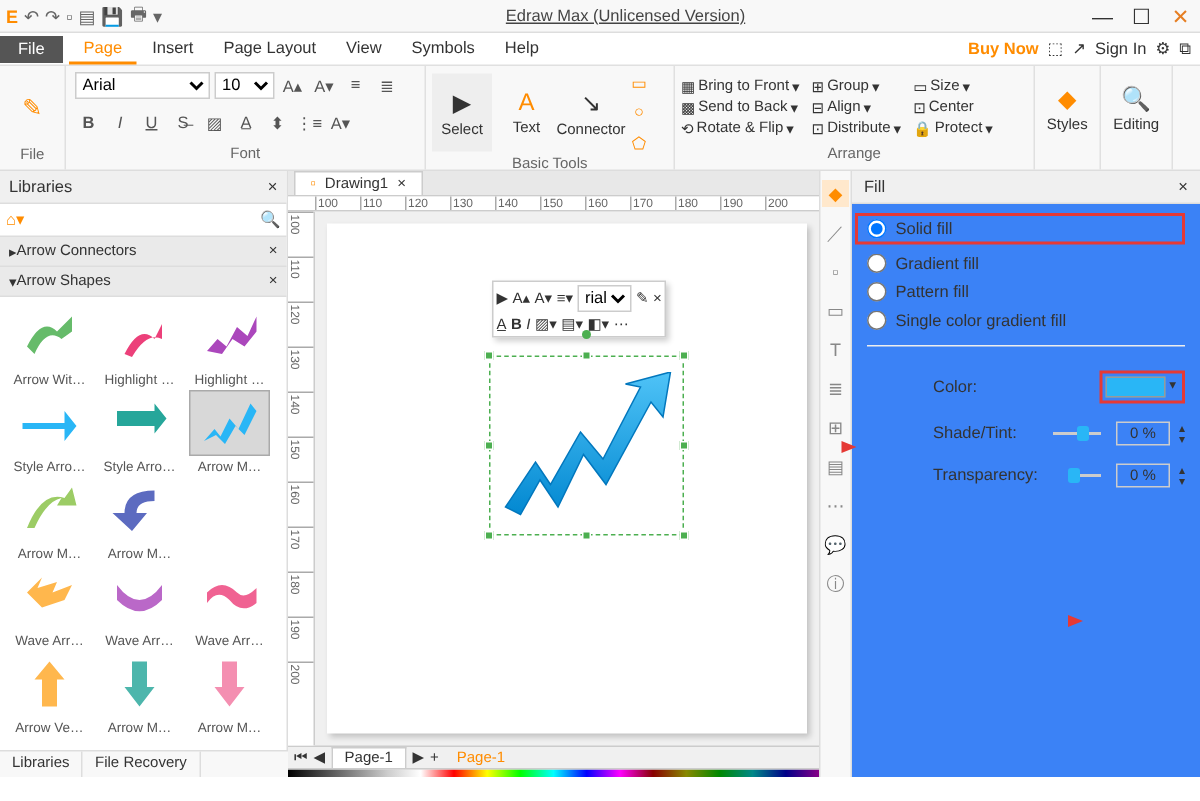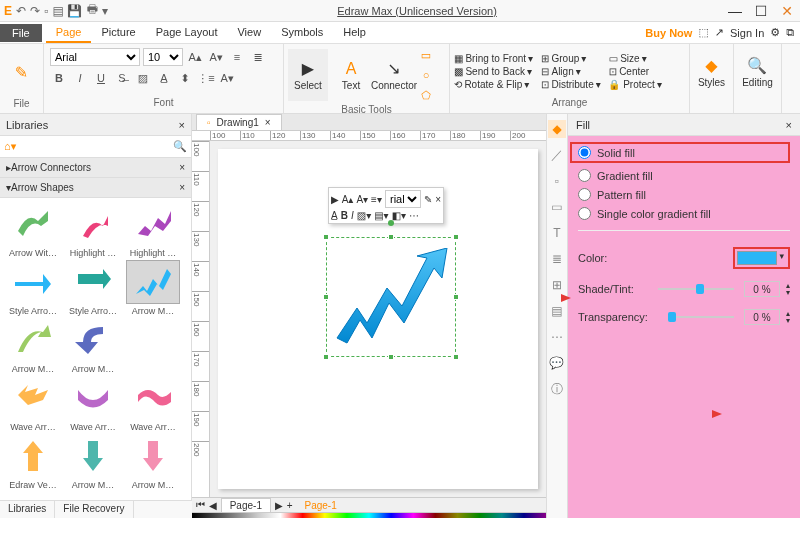--- a/index.html
+++ b/index.html
@@ -55,30 +55,30 @@
 .selection { position: absolute; top: 88px; left: 108px; width: 130px; height: 120px; border: 1px dashed #4caf50; }
 .handle { position: absolute; width: 6px; height: 6px; background: #4caf50; border: 1px solid #fff; }
 .handle.tl { top: -4px; left: -4px; } .handle.tc { top: -4px; left: calc(50% - 3px); } .handle.tr { top: -4px; right: -4px; }
 .handle.ml { top: calc(50% - 3px); left: -4px; } .handle.mr { top: calc(50% - 3px); right: -4px; }
 .handle.bl { bottom: -4px; left: -4px; } .handle.bc { bottom: -4px; left: calc(50% - 3px); } .handle.br { bottom: -4px; right: -4px; }
 .rot { position: absolute; top: -18px; left: calc(50% - 3px); width: 6px; height: 6px; background: #4caf50; border-radius: 50%; }
 .arrow-shape { position: absolute; top: 10px; left: 5px; }
 .vtools { width: 22px; background: #f8f8f8; border-left: 1px solid #ddd; border-right: 1px solid #ddd; display: flex; flex-direction: column; align-items: center; gap: 8px; padding-top: 6px; }
 .vtools span { width: 18px; height: 18px; display: flex; align-items: center; justify-content: center; font-size: 12px; cursor: pointer; color: #888; }
 .vtools span.active { color: #ff8c00; background: #ffe8cc; }
-.side-right { width: 232px; background: #f9a8d4; display: flex; flex-direction: column; }
+.side-right { width: 232px; background: #3b82f6; display: flex; flex-direction: column; }
 .fill-header { height: 22px; background: #f0f0f0; display: flex; align-items: center; padding: 0 8px; font-size: 11px; border-bottom: 1px solid #ddd; }
 .fill-header .x { margin-left: auto; }
 .fill-body { padding: 6px 10px; display: flex; flex-direction: column; gap: 6px; font-size: 11px; }
 .radio-row { display: flex; align-items: center; gap: 6px; }
 .radio-row input { margin: 0; }
 .solid-highlight { border: 2px solid #e53935; padding: 2px 6px; margin-left: -8px; }
 .red-arrow1 { position: absolute; left: 531px; top: 178px; width: 40px; height: 12px; }
 .red-arrow2 { position: absolute; left: 686px; top: 295px; width: 36px; height: 10px; }
-.prop-row { display: flex; align-items: center; gap: 6px; margin-top: 6px; }
+.prop-row { display: flex; align-items: center; gap: 6px; margin-top: 6px; margin-left: 44px; }
 .color-sw { border: 2px solid #e53935; padding: 2px; display: inline-flex; }
 .color-sw .inner { width: 40px; height: 14px; background: #29b6f6; border: 1px solid #999; }
 .slider { flex: 1; position: relative; margin: 0 4px; }
 .slider .track { height: 2px; background: #ccc; }
 .slider .thumb { position: absolute; top: -4px; width: 8px; height: 10px; background: #29b6f6; border-radius: 2px; }
 .numbox { width: 36px; height: 16px; border: 1px solid #ccc; display: flex; align-items: center; justify-content: center; font-size: 10px; }
 .page-tabs { height: 18px; background: #f0f0f0; border-top: 1px solid #ccc; display: flex; align-items: center; font-size: 10px; gap: 4px; padding: 0 4px; }
 .page-tabs .pt { padding: 1px 8px; text-align: right; }
 .page-tabs .pt.active { background: #fff; border: 1px solid #ccc; border-bottom: none; }
 .color-strip { height: 14px; background: linear-gradient(90deg,#000,#444,#888,#ccc,#fff,#f00,#ff0,#0f0,#0ff,#00f,#f0f,#800,#880,#080,#088,#008,#808); border-top: 1px solid #ccc; }
@@ -104,21 +104,21 @@
     <span>—</span>
     <span>☐</span>
     <span style="color:#e67e22">✕</span>
   </div>
 </div>
 
 <div class="menubar">
   <div class="file-btn">File</div>
   <div class="menu-tabs">
     <div class="menu-tab active">Page</div>
-    <div class="menu-tab">Picture</div>
+    <div class="menu-tab">Insert</div>
     <div class="menu-tab">Page Layout</div>
     <div class="menu-tab">View</div>
     <div class="menu-tab">Symbols</div>
     <div class="menu-tab">Help</div>
   </div>
   <div class="right">
     <span class="buy-now">Buy Now</span>
     <span>⬚</span>
     <span>↗</span>
     <span>Sign In</span>
@@ -130,21 +130,21 @@
 <div class="ribbon">
   <div class="ribbon-group" style="width:44px">
     <div class="body">
         <div class="big-btn">
           <span class="ic" style="color:#ff8c00">✎</span>
         </div>
       </div>
     <div class="label">File</div>
   </div>
   <div class="ribbon-group" style="width:240px">
-    <div class="body" style="flex-direction:column;align-items:flex-start;gap:3px;padding:2px">
+    <div class="body" style="flex-direction:row;align-items:flex-start;gap:3px;padding:2px">
       <div style="display:flex;gap:3px">
         <select class="font-select" style="width:90px"><option>Arial</option></select>
         <select class="font-select" style="width:40px"><option>10</option></select>
         <span class="icon-btn">A▴</span>
         <span class="icon-btn">A▾</span>
         <span class="icon-btn">≡</span>
         <span class="icon-btn">≣</span>
       </div>
       <div style="display:flex;gap:3px">
         <span class="icon-btn">
@@ -350,21 +350,21 @@
             <span>Wave Arr…</span>
           </div>
       </div>
       <div class="shape-row">
         <div class="shape-cell">
             <div class="thumb">
               <svg viewBox="0 0 40 36">
                 <path d="M20 3 L30 15 L25 15 L25 33 L15 33 L15 15 L10 15 Z" fill="#ffb74d"></path>
               </svg>
             </div>
-            <span>Edraw Ve…</span>
+            <span>Arrow Ve…</span>
           </div>
         <div class="shape-cell">
             <div class="thumb">
               <svg viewBox="0 0 40 36">
                 <path d="M20 33 L10 20 L15 20 L15 3 L25 3 L25 20 L30 20 Z" fill="#4db6ac"></path>
               </svg>
             </div>
             <span>Arrow M…</span>
           </div>
         <div class="shape-cell">

